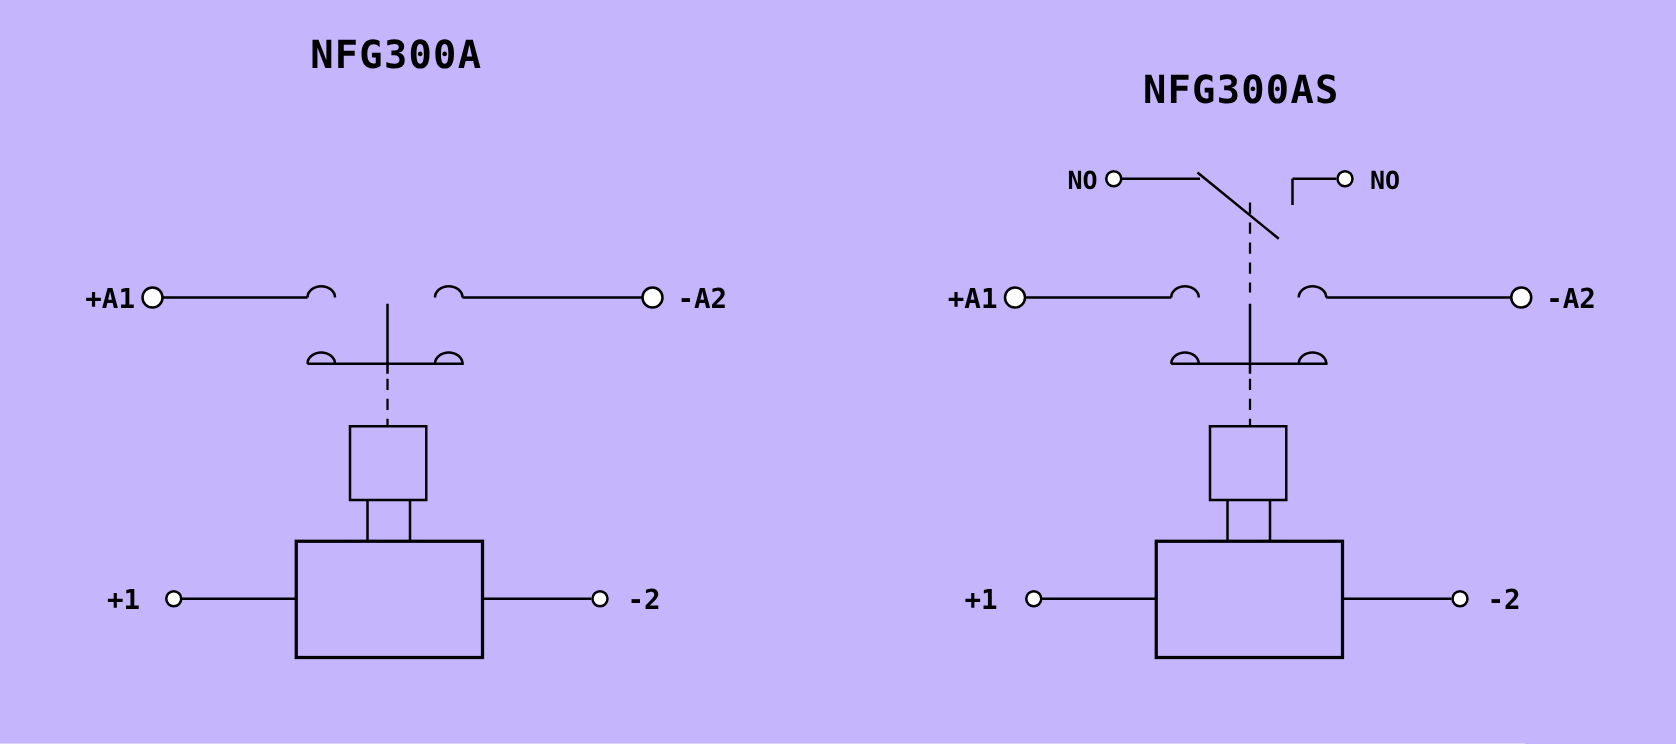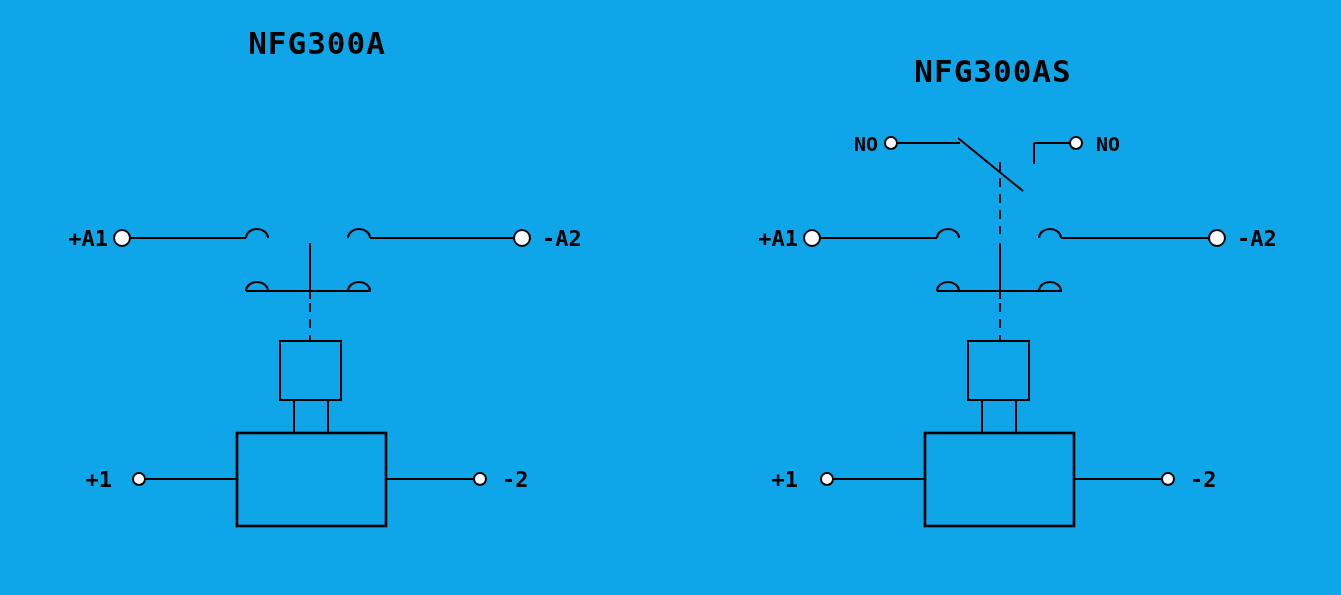--- a/index.html
+++ b/index.html
@@ -4,21 +4,21 @@
 <style>
   html, body {
     margin: 0;
     padding: 0;
     background: #ffffff;
   }
   .canvas {
     position: relative;
     width: 1341px;
     height: 595px;
-    background: #0ea5e9;
+    background: #c4b5fd;
     overflow: hidden;
     font-family: "DejaVu Sans Mono", monospace;
   }
   svg { display: block; }
   .w {
     stroke: #000000;
     stroke-width: 2;
     fill: none;
   }
   .w-thick {

